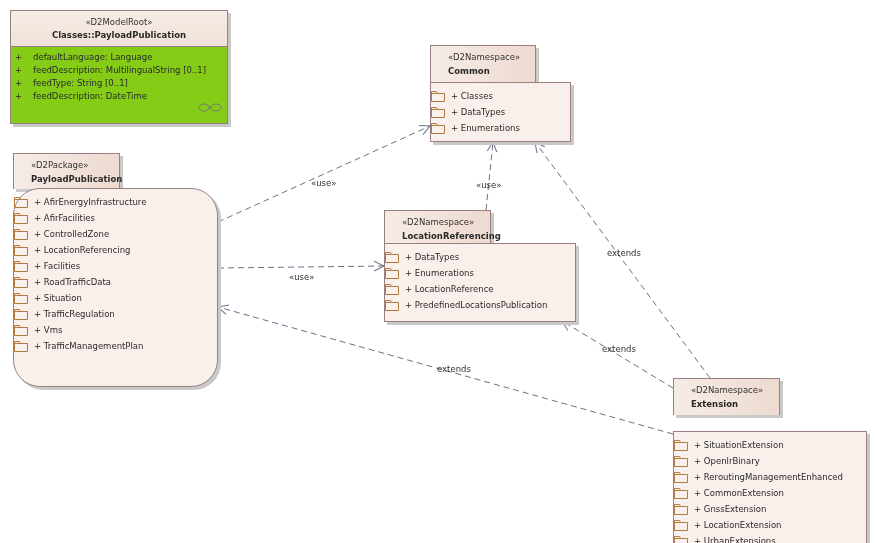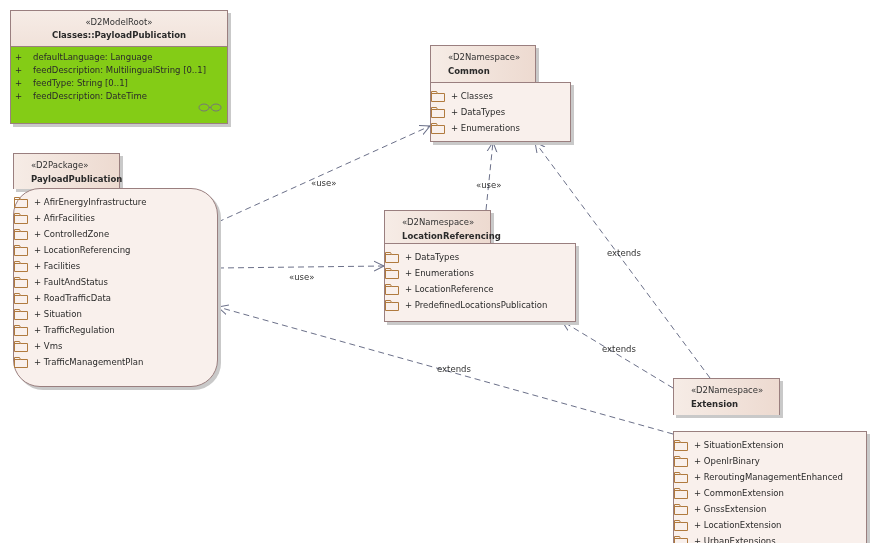--- a/index.html
+++ b/index.html
@@ -166,26 +166,20 @@
     <div class="pkg-item">
       <svg class="folder" width="14" height="11">
         <path d="M0.5,10.5 L0.5,0.5 L5.5,0.5 L6.5,2.5 L13.5,2.5 L13.5,10.5 Z M0.5,2.5 L6.5,2.5" fill="none" stroke="#b07a3e" stroke-width="1"></path>
       </svg>
       <span>+ Facilities</span>
     </div>
     <div class="pkg-item">
       <svg class="folder" width="14" height="11">
         <path d="M0.5,10.5 L0.5,0.5 L5.5,0.5 L6.5,2.5 L13.5,2.5 L13.5,10.5 Z M0.5,2.5 L6.5,2.5" fill="none" stroke="#b07a3e" stroke-width="1"></path>
       </svg>
-      <span>+ FaultAndStatus</span>
-    </div>
-    <div class="pkg-item">
-      <svg class="folder" width="14" height="11">
-        <path d="M0.5,10.5 L0.5,0.5 L5.5,0.5 L6.5,2.5 L13.5,2.5 L13.5,10.5 Z M0.5,2.5 L6.5,2.5" fill="none" stroke="#b07a3e" stroke-width="1"></path>
-      </svg>
       <span>+ RoadTrafficData</span>
     </div>
     <div class="pkg-item">
       <svg class="folder" width="14" height="11">
         <path d="M0.5,10.5 L0.5,0.5 L5.5,0.5 L6.5,2.5 L13.5,2.5 L13.5,10.5 Z M0.5,2.5 L6.5,2.5" fill="none" stroke="#b07a3e" stroke-width="1"></path>
       </svg>
       <span>+ Situation</span>
     </div>
     <div class="pkg-item">
       <svg class="folder" width="14" height="11">

